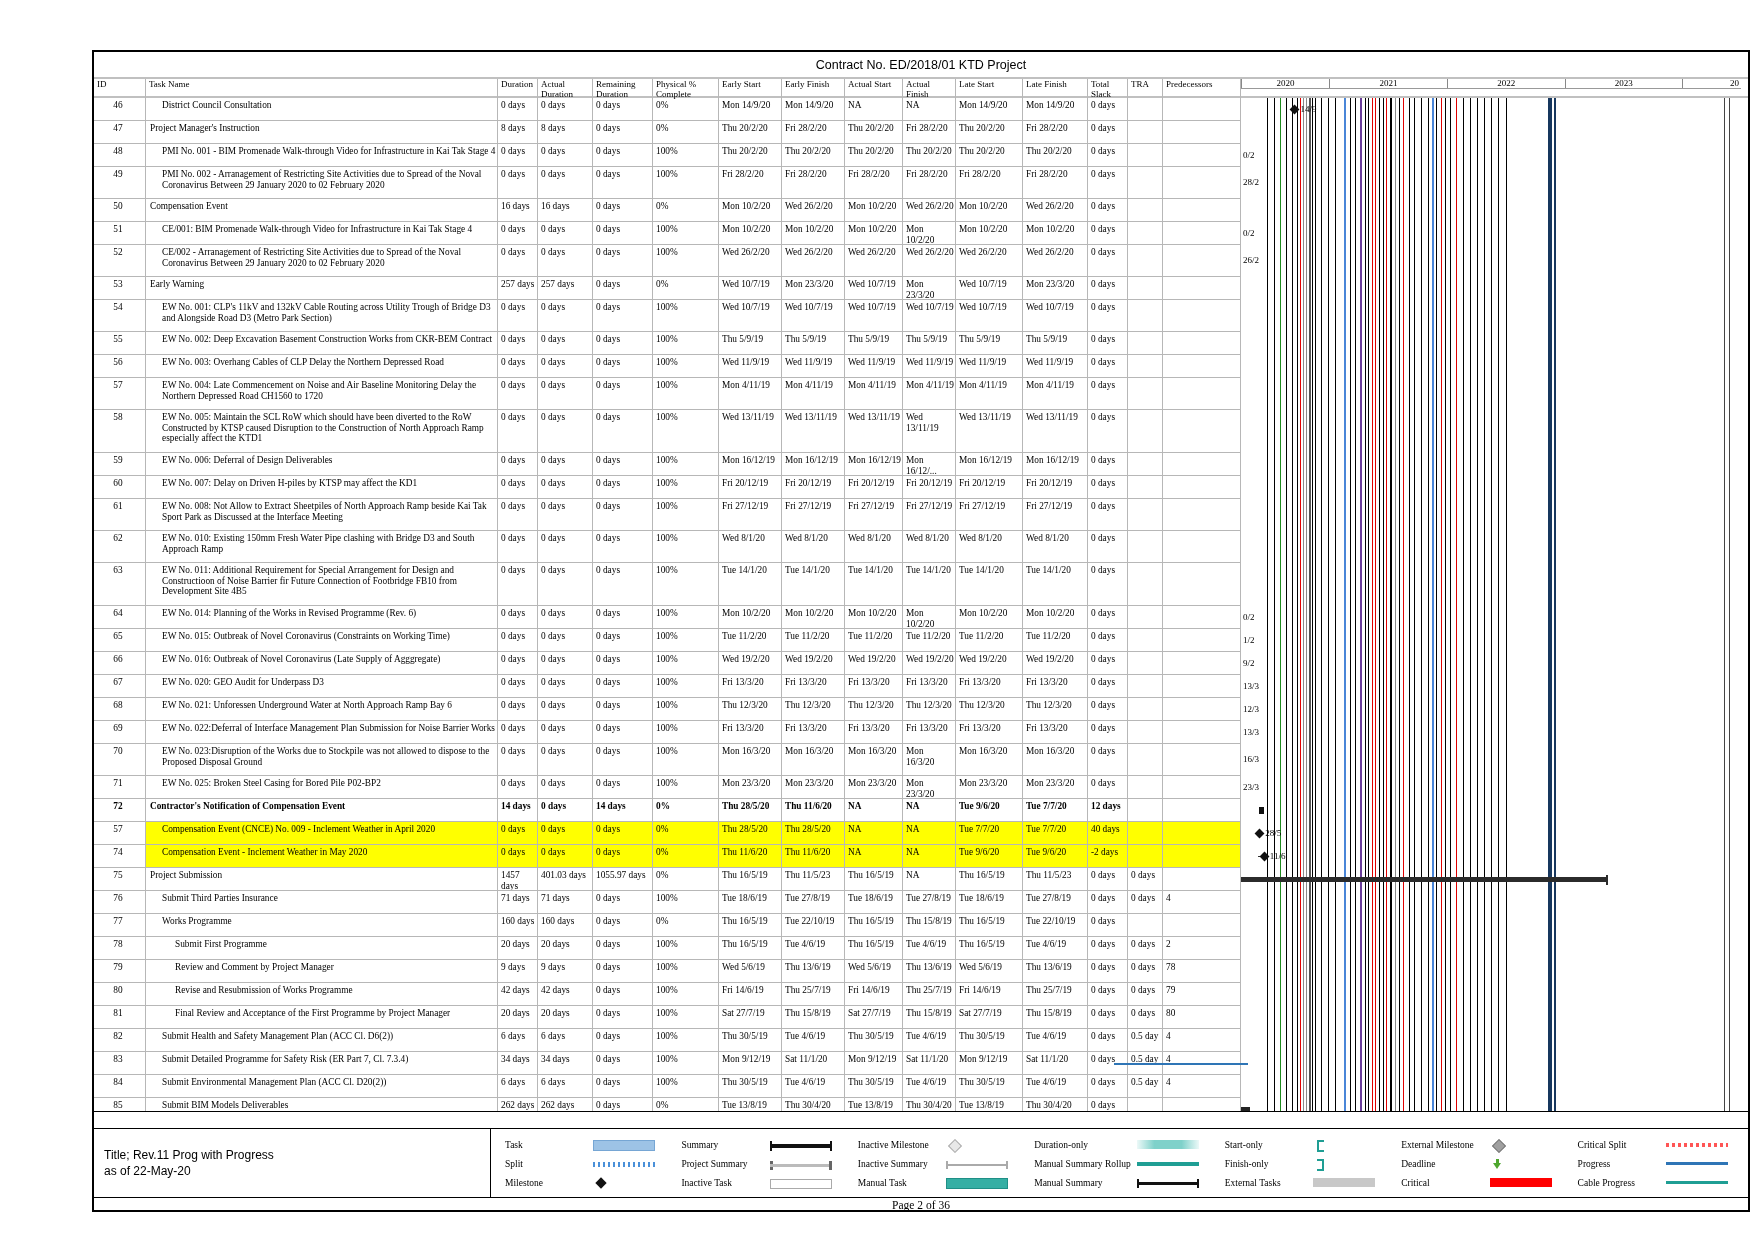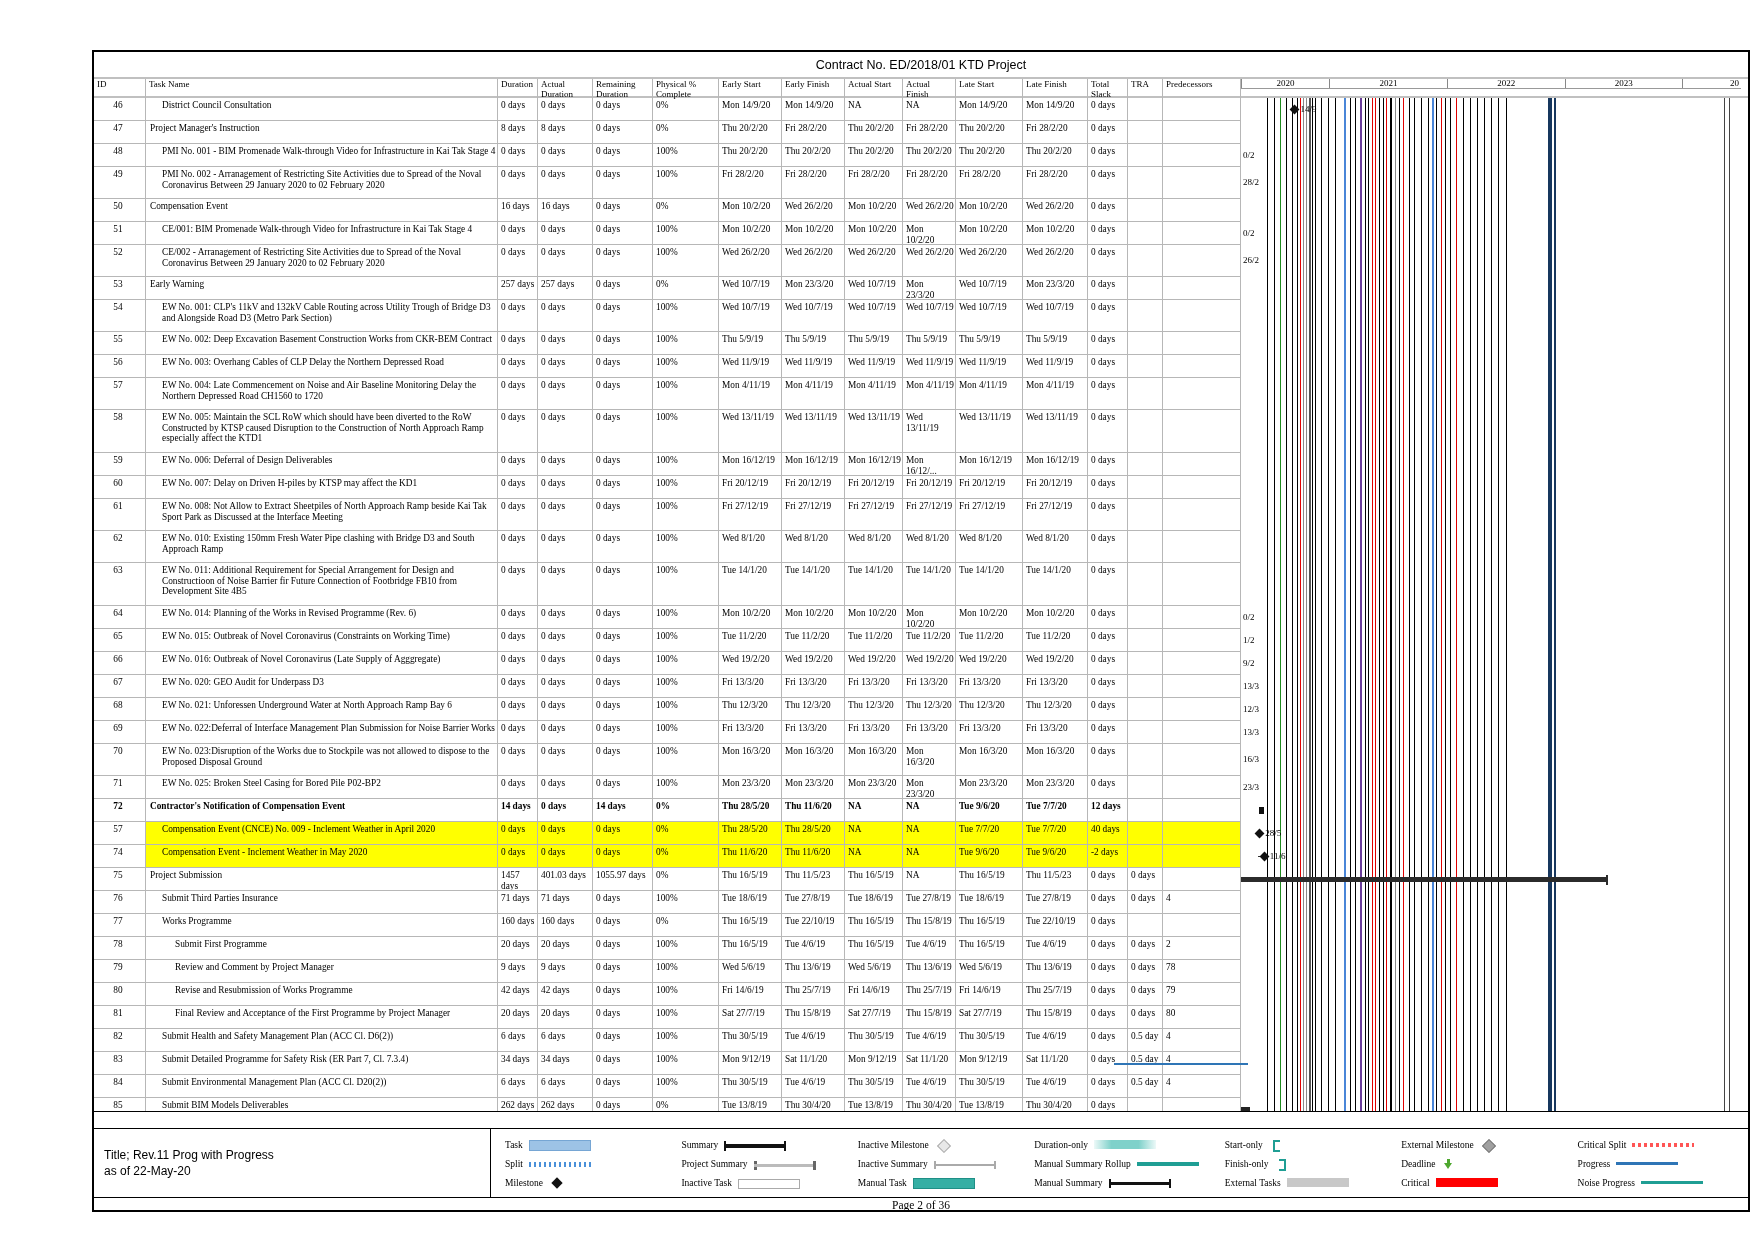--- a/index.html
+++ b/index.html
@@ -46,21 +46,21 @@
   .g-bar{position:absolute;height:5px;background:#222;top:calc(50% - 3px);}
   .g-link{position:absolute;height:1px;background:#333;top:calc(50% - 1px);}
   .g-blue{position:absolute;height:2px;background:#2e75b6;top:calc(50% - 1px);left:-127px;width:134px;}
   .tbl-bottom{position:absolute;left:0;top:1059px;width:100%;height:0;border-top:1.5px solid #000;}
   
   .legendbox{position:absolute;left:0;top:1076px;width:100%;height:70px;border-top:1px solid #000;border-bottom:1px solid #000;box-sizing:border-box;display:flex;}
   .ltitle{width:397px;border-right:1px solid #000;box-sizing:border-box;display:flex;flex-direction:column;justify-content:center;
           font-family:"Liberation Sans", sans-serif;font-size:12px;line-height:16px;padding-left:10px;}
   .lcols{flex:1;display:grid;grid-template-columns:repeat(7,1fr);padding:6px 4px 2px 4px;box-sizing:border-box;}
   .lcol{display:flex;flex-direction:column;justify-content:flex-start;}
-  .litem{display:flex;align-items:center;height:19px;padding:0 16px 0 10px;}
+  .litem{display:flex;justify-content:space-between;align-items:center;height:19px;padding:0 16px 0 10px;}
   .llabel{font-size:9.5px;white-space:nowrap;}
   .sw{width:62px;height:12px;position:relative;flex:none;margin-left:6px;}
   .sw i{display:block;position:absolute;left:0;right:0;}
   .sw.bar-task i{top:1px;height:9px;background:#9dc3e6;border:1px solid #76a6d4;}
   .sw.split i{top:4px;height:5px;background:repeating-linear-gradient(90deg,#4a90d9 0 2px,transparent 2px 5px);}
   .sw.milestone i{left:4px;top:2px;width:8px;height:8px;background:#111;transform:rotate(45deg);}
   .sw.summary i{top:5px;height:4px;background:#111;}
   .sw.summary::before,.sw.summary::after{content:"";position:absolute;top:2px;width:2px;height:10px;background:#111;}
   .sw.summary::before{left:0}.sw.summary::after{right:0}
   .sw.project-summary i{top:6px;height:3px;background:#bbb;}
@@ -1098,21 +1098,21 @@
                 <i></i>
               </div>
             </div>
             <div class="litem">
               <div class="llabel">Progress</div>
               <div class="sw progress">
                 <i></i>
               </div>
             </div>
             <div class="litem">
-              <div class="llabel">Noise Progress</div>
+              <div class="llabel">Cable Progress</div>
               <div class="sw manual-progress">
                 <i></i>
               </div>
             </div>
           </div>
         </div>
     </div>
 
     <div class="pagefoot">Page 2 of 36</div>
 

